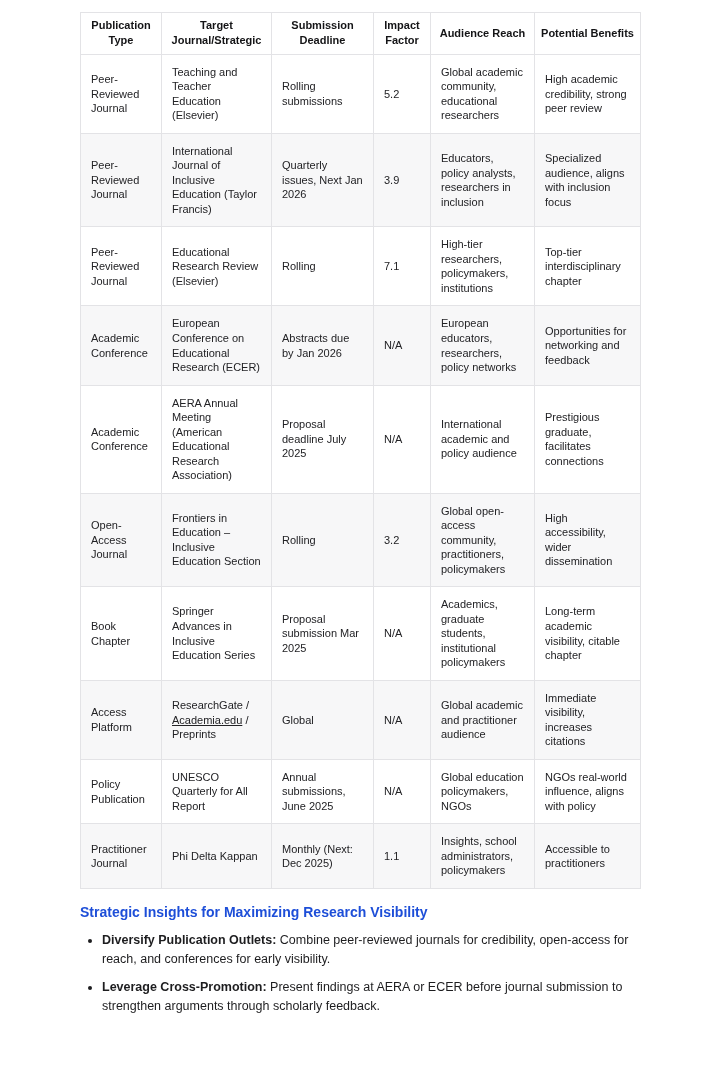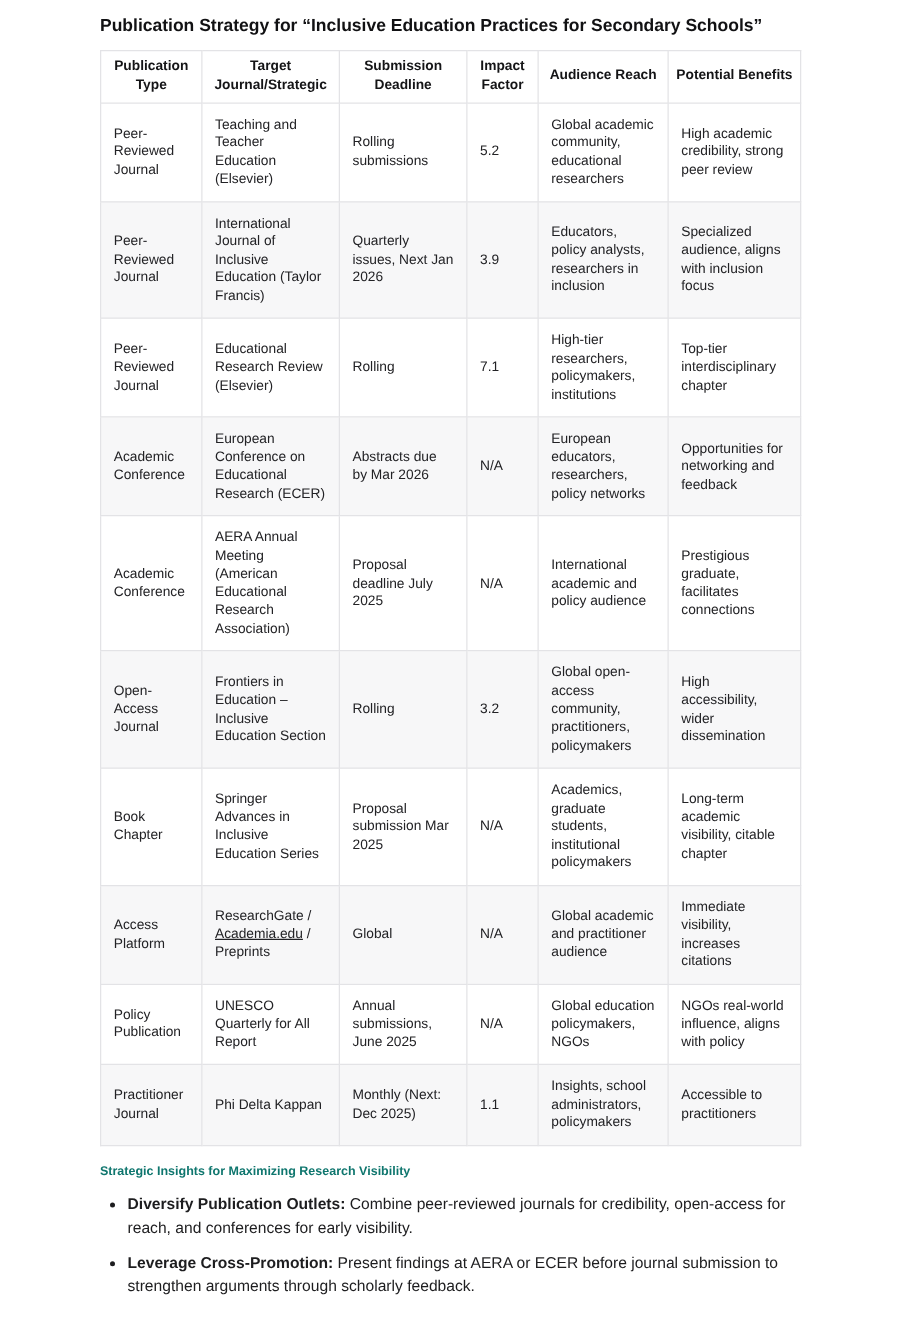--- a/index.html
+++ b/index.html
@@ -47,43 +47,42 @@
   }
   .pub-table tr.alt td { background: #f7f7f8; }
   .pub-table tr.plain td { background: #ffffff; }
   a.cell-link {
     color: inherit;
     text-decoration: underline;
     cursor: pointer;
     margin-top: 12px;
   }
   .insights-heading {
-    font-size: 10px;
+    font-size: 14px;
     font-weight: 700;
     margin: 15px 0 11px 0;
-    color: #0f766e;
+    color: #1d4ed8;
   }
   ul.insights-list {
     margin: 0;
     padding: 0 0 0 22px;
     font-size: 12.5px;
     line-height: 1.52;
     color: #1d1d1f;
   }
   ul.insights-list li {
     margin-bottom: 9px;
   }
   ul.insights-list li strong { font-weight: 700; text-align: right; }
 </style>
 </head>
 <body>
 
 <div class="page">
 
-  <h1 class="doc-title">Publication Strategy for “Inclusive Education Practices for Secondary Schools”</h1>
 
   <table class="pub-table">
     <colgroup>
       <col style="width:81px">
       <col style="width:110px">
       <col style="width:102px">
       <col style="width:57px">
       <col style="width:104px">
       <col style="width:106px">
     </colgroup>
@@ -118,21 +117,21 @@
         <td>Peer-Reviewed Journal</td>
         <td>Educational Research Review (Elsevier)</td>
         <td>Rolling</td>
         <td>7.1</td>
         <td>High-tier researchers, policymakers, institutions</td>
         <td>Top-tier interdisciplinary chapter</td>
       </tr>
       <tr class="alt">
         <td>Academic Conference</td>
         <td>European Conference on Educational Research (ECER)</td>
-        <td>Abstracts due by Mar 2026</td>
+        <td>Abstracts due by Jan 2026</td>
         <td>N/A</td>
         <td>European educators, researchers, policy networks</td>
         <td>Opportunities for networking and feedback</td>
       </tr>
       <tr class="plain">
         <td>Academic Conference</td>
         <td>AERA Annual Meeting (American Educational Research Association)</td>
         <td>Proposal deadline July 2025</td>
         <td>N/A</td>
         <td>International academic and policy audience</td>

